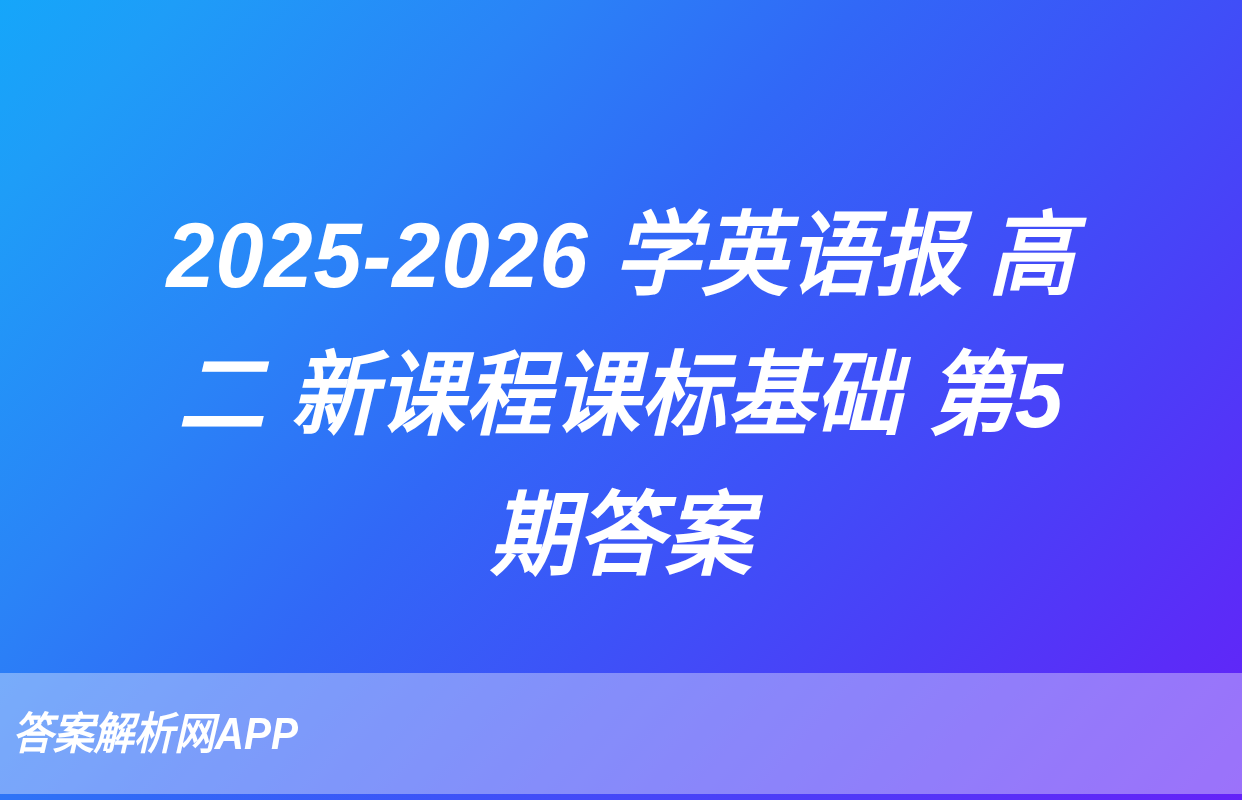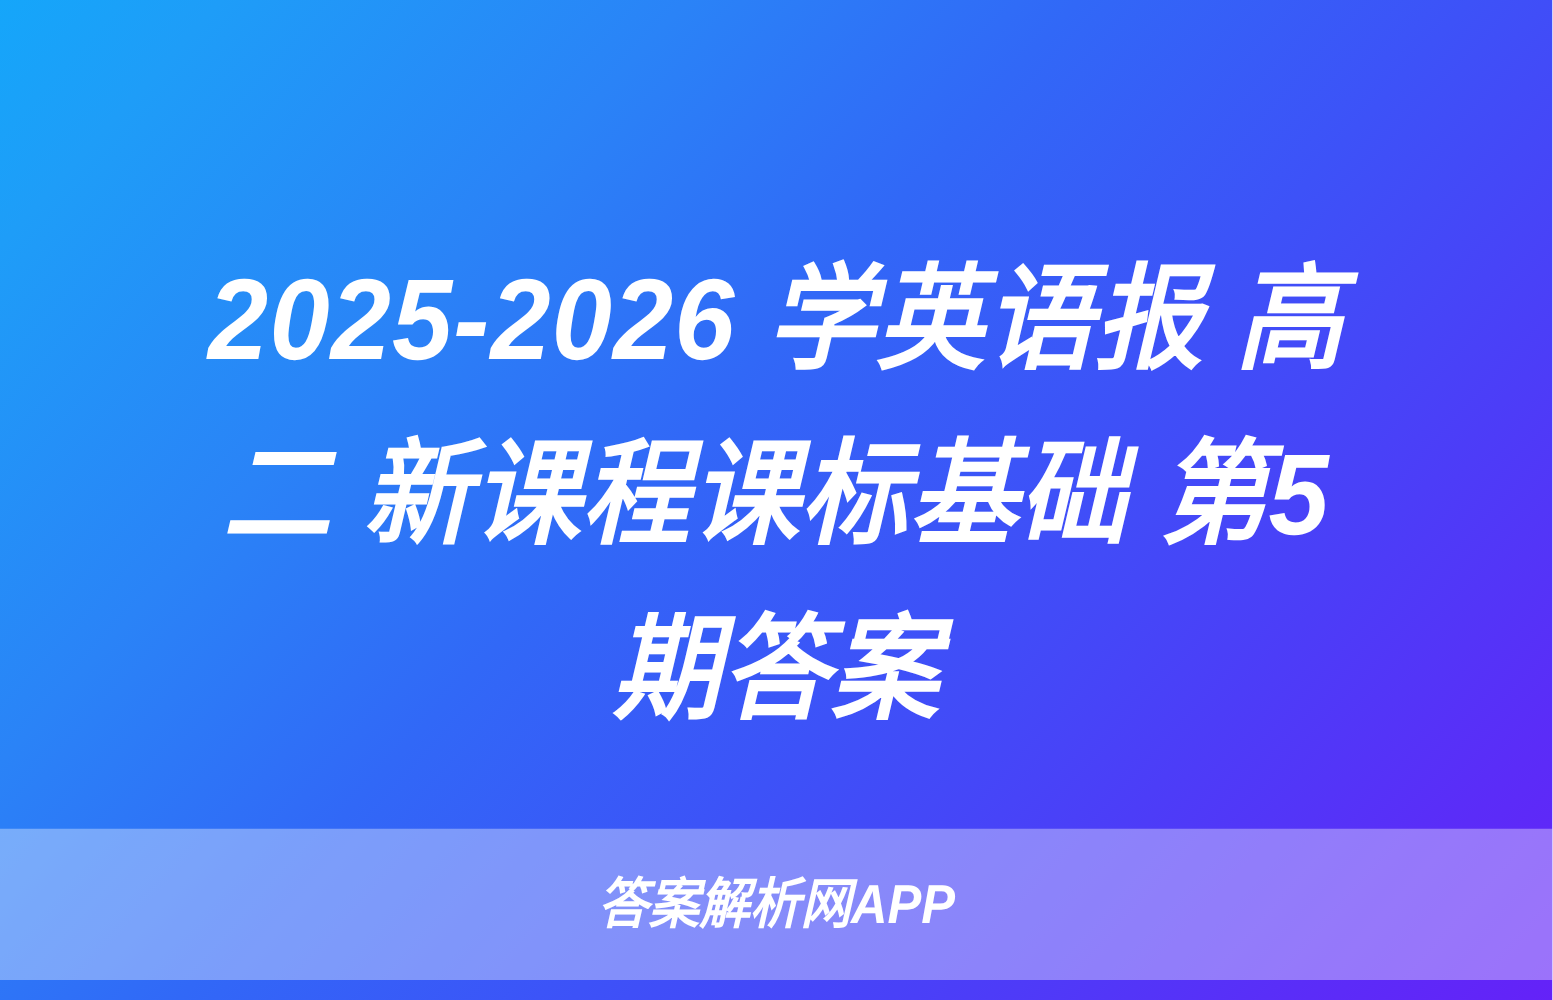--- a/index.html
+++ b/index.html
@@ -51,26 +51,25 @@
     transform: scaleX(0.94);
     transform-origin: center center;
     text-rendering: geometricPrecision;
   }
 
   
   #footer-band {
     position: absolute;
     left: 0;
     right: 0;
-    bottom: 16px;
+    bottom: 6px;
     height: 121px;
     background: rgba(255, 255, 255, 0.36);
     display: flex;
     align-items: center;
-    justify-content: center;
   }
 
   #footer-brand {
     color: #ffffff;
     font-size: 44px;
     line-height: 48px;
     font-weight: 700;
     font-style: italic;
     letter-spacing: 0px;
     white-space: nowrap;

